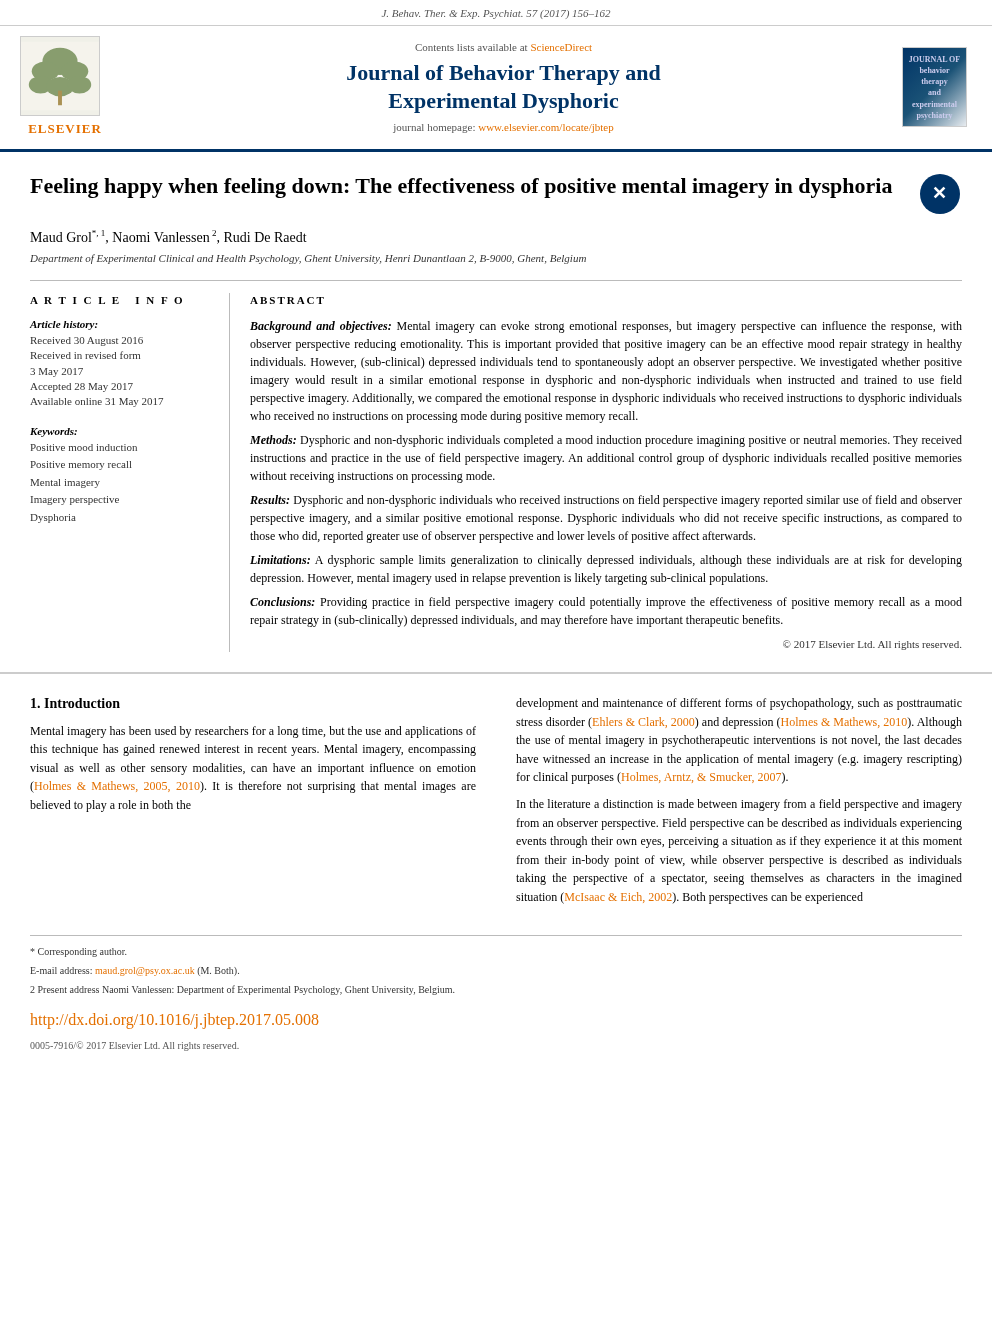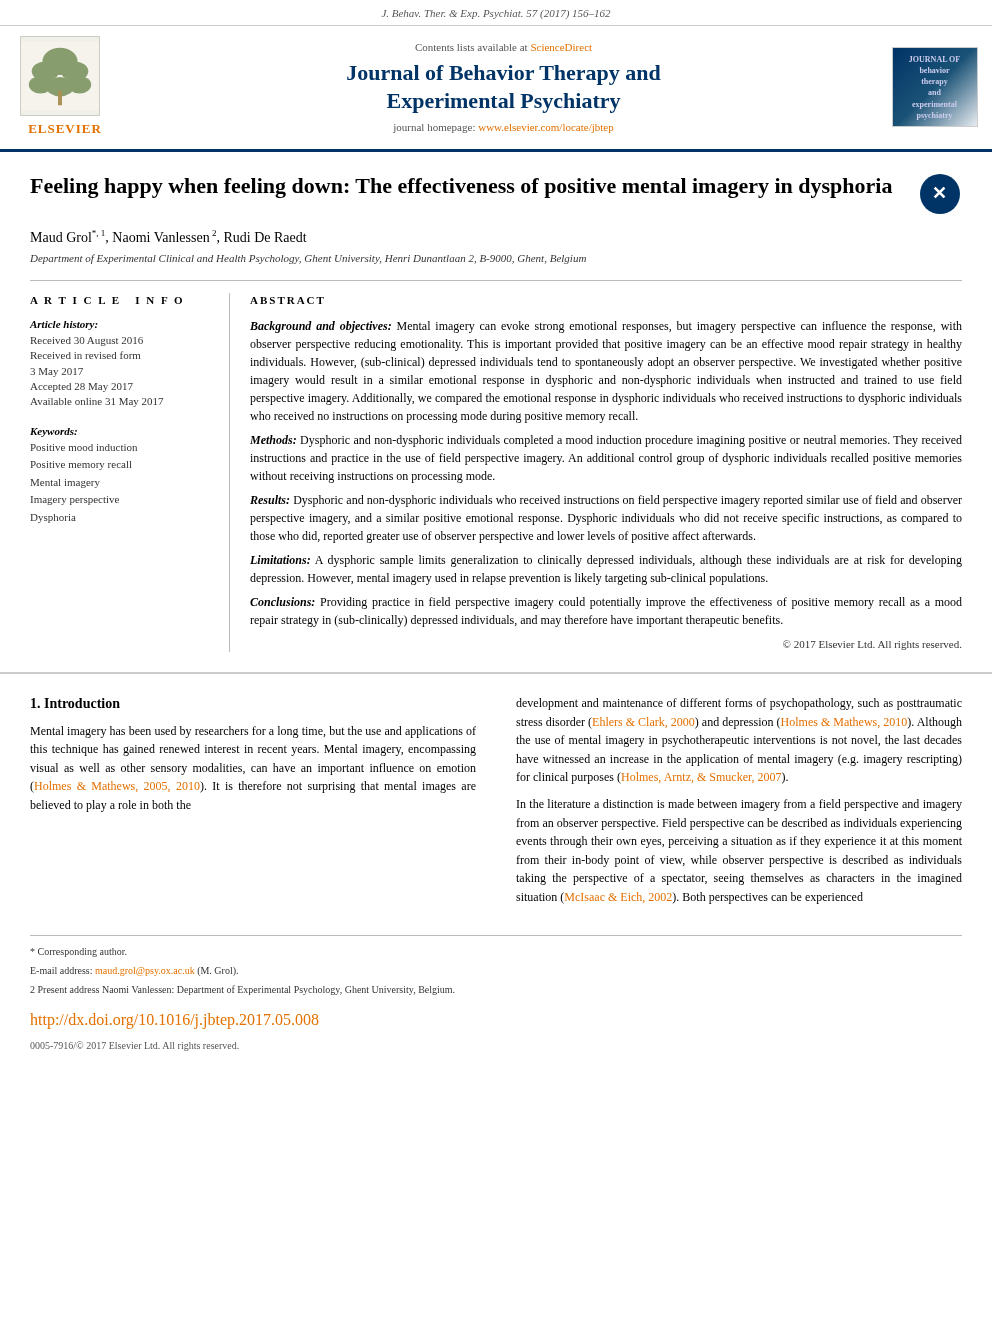--- a/index.html
+++ b/index.html
@@ -86,21 +86,21 @@
       text-decoration: none;
     }
     .header-thumb {
       width: 75px;
       flex-shrink: 0;
       display: flex;
       flex-direction: column;
       align-items: center;
     }
     .header-thumb-img {
-      width: 86px;
+      width: 65px;
       height: 80px;
       background: linear-gradient(135deg, #003366 0%, #1a5276 50%, #e8ecf0 100%);
       border: 1px solid #ccc;
       display: flex;
       flex-direction: column;
       align-items: center;
       justify-content: center;
       font-size: 7px;
       color: #fff;
       text-align: center;
@@ -331,21 +331,21 @@
     <div class="elsevier-text">ELSEVIER</div>
   </div>
 
   <div class="header-center">
     <div class="header-sciencedirect">
       <span>Contents lists available at</span>
       <a>ScienceDirect</a>
     </div>
     <div class="header-journal-title">
       <span>Journal of Behavior Therapy and</span><br>
-      <span>Experimental Psychiatry</span>
+      <span>Experimental Dysphoric</span>
     </div>
     <div class="header-homepage">
       <span>journal homepage:</span>
       <a>www.elsevier.com/locate/jbtep</a>
     </div>
   </div>
 
   <div class="header-thumb">
     <div class="header-thumb-img">
       <div style="font-size:8px;color:#cce;text-align:center;font-weight:bold;">JOURNAL OF<br>behavior<br>therapy<br>and<br>experimental<br>psychiatry</div>
@@ -442,21 +442,21 @@
       </p>
     </div>
   </div>
 </div>
 
 <div class="footnotes">
   <div class="footnote-item">* Corresponding author.</div>
   <div class="footnote-item">
     <span>E-mail address:</span>
     <a class="ref-link">maud.grol@psy.ox.ac.uk</a>
-    <span>(M. Grol).</span>
+    <span>(M. Both).</span>
   </div>
   <div class="footnote-item">2 Present address Naomi Vanlessen: Department of Experimental Psychology, Ghent University, Belgium.</div>
 </div>
 
 <div class="bottom-links">
   <a>http://dx.doi.org/10.1016/j.jbtep.2017.05.008</a>
 </div>
 <div class="bottom-copyright">0005-7916/© 2017 Elsevier Ltd. All rights reserved.</div>
 
 </body></html>

